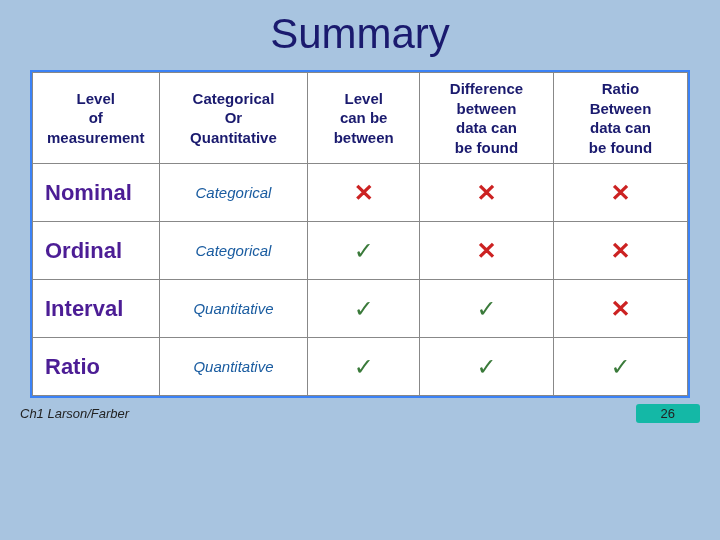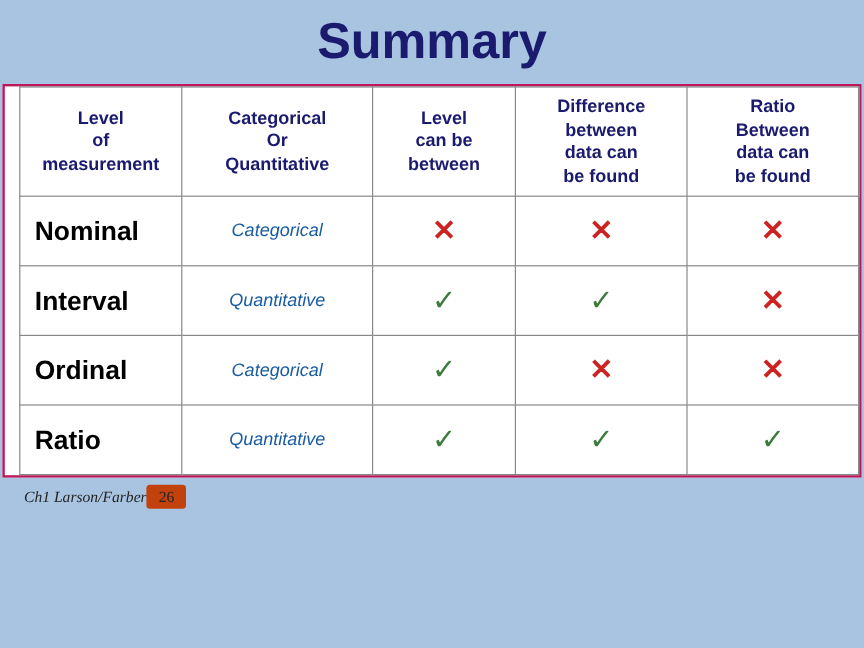--- a/index.html
+++ b/index.html
@@ -17,32 +17,31 @@
       height: 540px;
       background: #a8c4e0;
       display: flex;
       flex-direction: column;
       align-items: center;
       padding: 10px 20px 10px 20px;
     }
 
     .title {
       font-size: 42px;
-      font-weight: bold;
+      font-weight: normal;
       color: #1a1a6e;
       margin-bottom: 12px;
       text-align: left;
     }
 
     .table-wrapper {
-      width: 716px;
-      border: 2px solid #be185d;
+      width: 660px;
+      border: 2px solid #3b82f6;
       border-collapse: collapse;
       background: white;
-      padding-left: 12px;
     }
 
     table {
       width: 100%;
       border-collapse: collapse;
       table-layout: fixed;
     }
 
     th, td {
       border: 1.5px solid #888;
@@ -71,21 +70,21 @@
     .col-diff {
       width: 18%;
     }
     .col-ratio {
       width: 18%;
     }
 
     .row-level {
       font-size: 22px;
       font-weight: bold;
-      color: #000000;
+      color: #4c1d95;
       text-align: left;
       padding-left: 12px;
     }
 
     .row-cat {
       font-size: 15px;
       color: #1a5ca0;
       font-style: italic;
     }
 
@@ -100,36 +99,36 @@
       font-weight: bold;
     }
 
     .data-row {
       height: 58px;
     }
 
     .footer {
       width: 680px;
       display: flex;
+      justify-content: space-between;
       align-items: center;
       margin-top: 6px;
-      font-family: Liberation Serif, serif;
     }
 
     .footer-left {
       font-size: 13px;
       color: #222;
       font-style: italic;
     }
 
     .footer-right {
       font-size: 13px;
       color: #222;
-      background: #c2410c;
-      padding: 2px 10px;
+      background: #14b8a6;
+      padding: 2px 25px;
       border-radius: 3px;
     }
   </style>
 </head>
 <body>
 
 <div class="page-container">
 
   <div class="title">Summary</div>
 
@@ -175,31 +174,31 @@
       </thead>
       <tbody id="table-body">
       <tr class="data-row">
             <td class="row-level">Nominal</td>
             <td class="row-cat">Categorical</td>
             <td><span class="cross">✕</span></td>
             <td><span class="cross">✕</span></td>
             <td><span class="cross">✕</span></td>
           </tr>
           <tr class="data-row">
+            <td class="row-level">Ordinal</td>
+            <td class="row-cat">Categorical</td>
+            <td><span class="check">✓</span></td>
+            <td><span class="cross">✕</span></td>
+            <td><span class="cross">✕</span></td>
+          </tr>
+          <tr class="data-row">
             <td class="row-level">Interval</td>
             <td class="row-cat">Quantitative</td>
             <td><span class="check">✓</span></td>
             <td><span class="check">✓</span></td>
-            <td><span class="cross">✕</span></td>
-          </tr>
-          <tr class="data-row">
-            <td class="row-level">Ordinal</td>
-            <td class="row-cat">Categorical</td>
-            <td><span class="check">✓</span></td>
-            <td><span class="cross">✕</span></td>
             <td><span class="cross">✕</span></td>
           </tr>
           <tr class="data-row">
             <td class="row-level">Ratio</td>
             <td class="row-cat">Quantitative</td>
             <td><span class="check">✓</span></td>
             <td><span class="check">✓</span></td>
             <td><span class="check">✓</span></td>
           </tr>
         </tbody>

